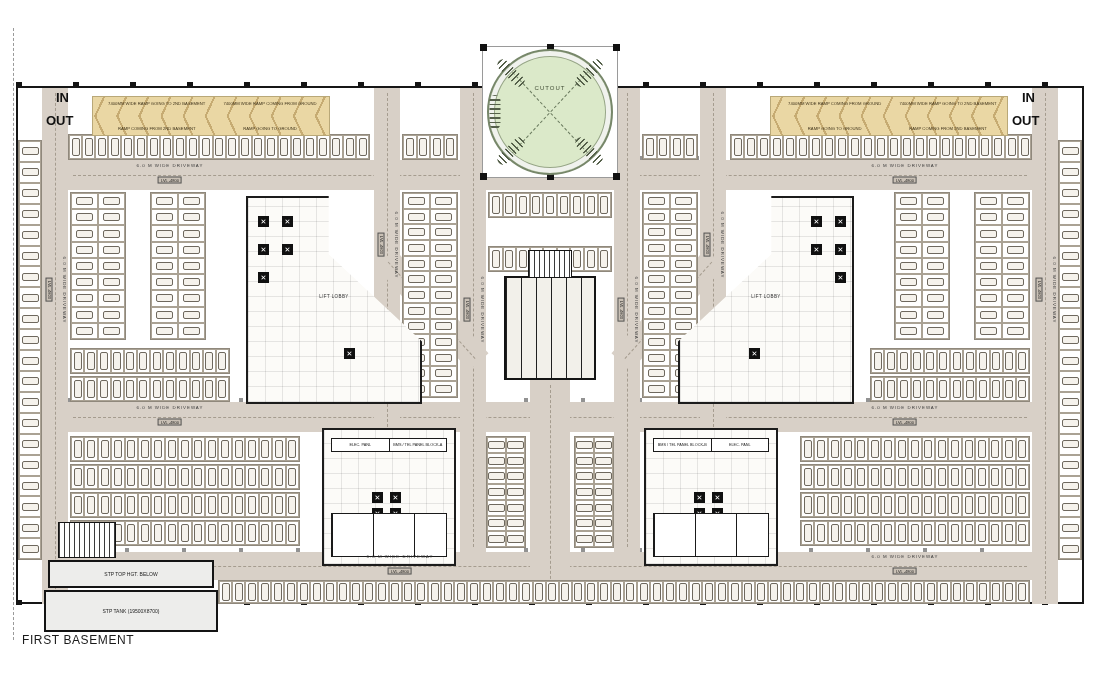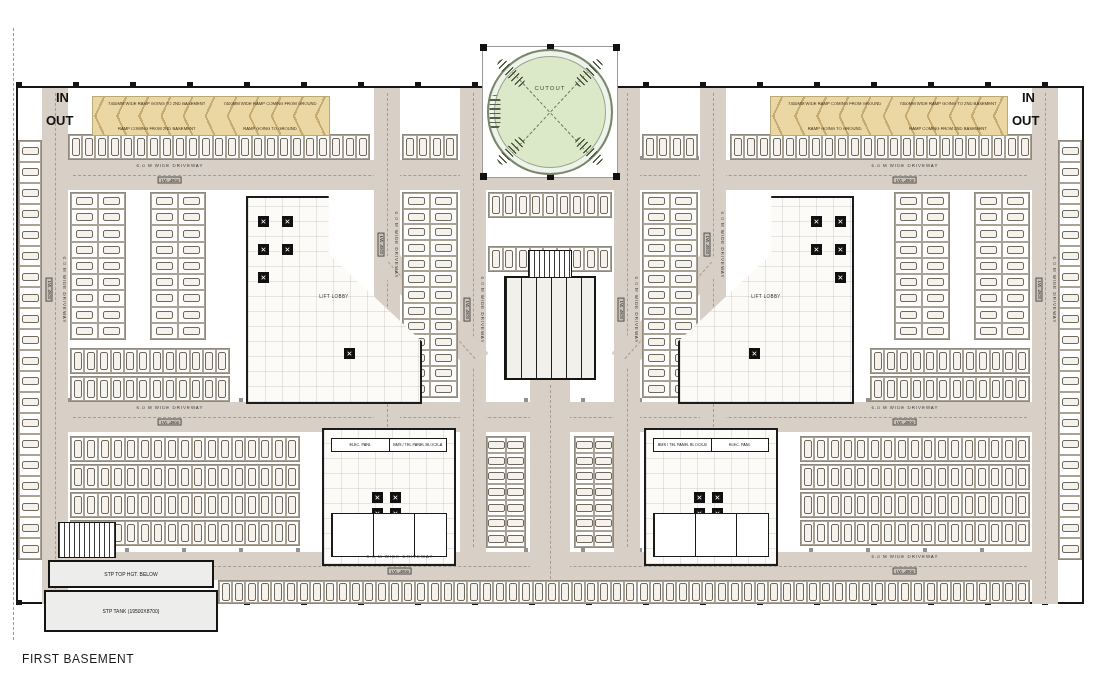--- a/index.html
+++ b/index.html
@@ -105,21 +105,21 @@
   <div class="abs arc" style="left:589px;top:151px;transform:translate(-50%,-50%) rotate(45deg);"></div>
   <div class="abs arc" style="left:589px;top:73px;transform:translate(-50%,-50%) rotate(-45deg);"></div>
   <div class="abs cutlabel" style="left:550px;top:88px;transform:translate(-50%,-50%);">CUTOUT</div>
 
   <span class="abs gate" id="gate-left-in" style="left: 56px; top: 90px;">IN</span>
   <span class="abs gate" id="gate-left-out" style="left: 46px; top: 113px;">OUT</span>
   <span class="abs gate" id="gate-right-in" style="left: 1022px; top: 90px;">IN</span>
   <span class="abs gate" id="gate-right-out" style="left: 1012px; top: 113px;">OUT</span>
 
   <div class="abs prop" style="left:13px;top:28px;height:612px;"></div>
-  <span class="abs title" style="left:22px;top:652px;">FIRST BASEMENT</span>
+  <span class="abs title" style="left:22px;top:633px;">FIRST BASEMENT</span>
 <div class="abs frame" style="left: 16px; top: 86px; width: 1068px; height: 518px;"></div>
     <div class="abs tickrow" style="left: 16px; top: 82px; width: 1068px; height: 5px;"></div>
     <div class="abs tickrow" style="left: 16px; top: 600px; width: 1068px; height: 5px;"></div>
     <div class="abs tickrow light" style="left: 68px; top: 156px; width: 964px; height: 4px;"></div>
     <div class="abs tickrow light" style="left: 68px; top: 398px; width: 964px; height: 4px;"></div>
     <div class="abs tickrow light" style="left: 68px; top: 548px; width: 964px; height: 4px;"></div>
     <div class="abs drive" style="left: 68px; top: 160px; width: 964px; height: 30px;">
       <div class="clh"></div>
     </div>
     <div class="abs drive" style="left: 68px; top: 402px; width: 964px; height: 30px;">

